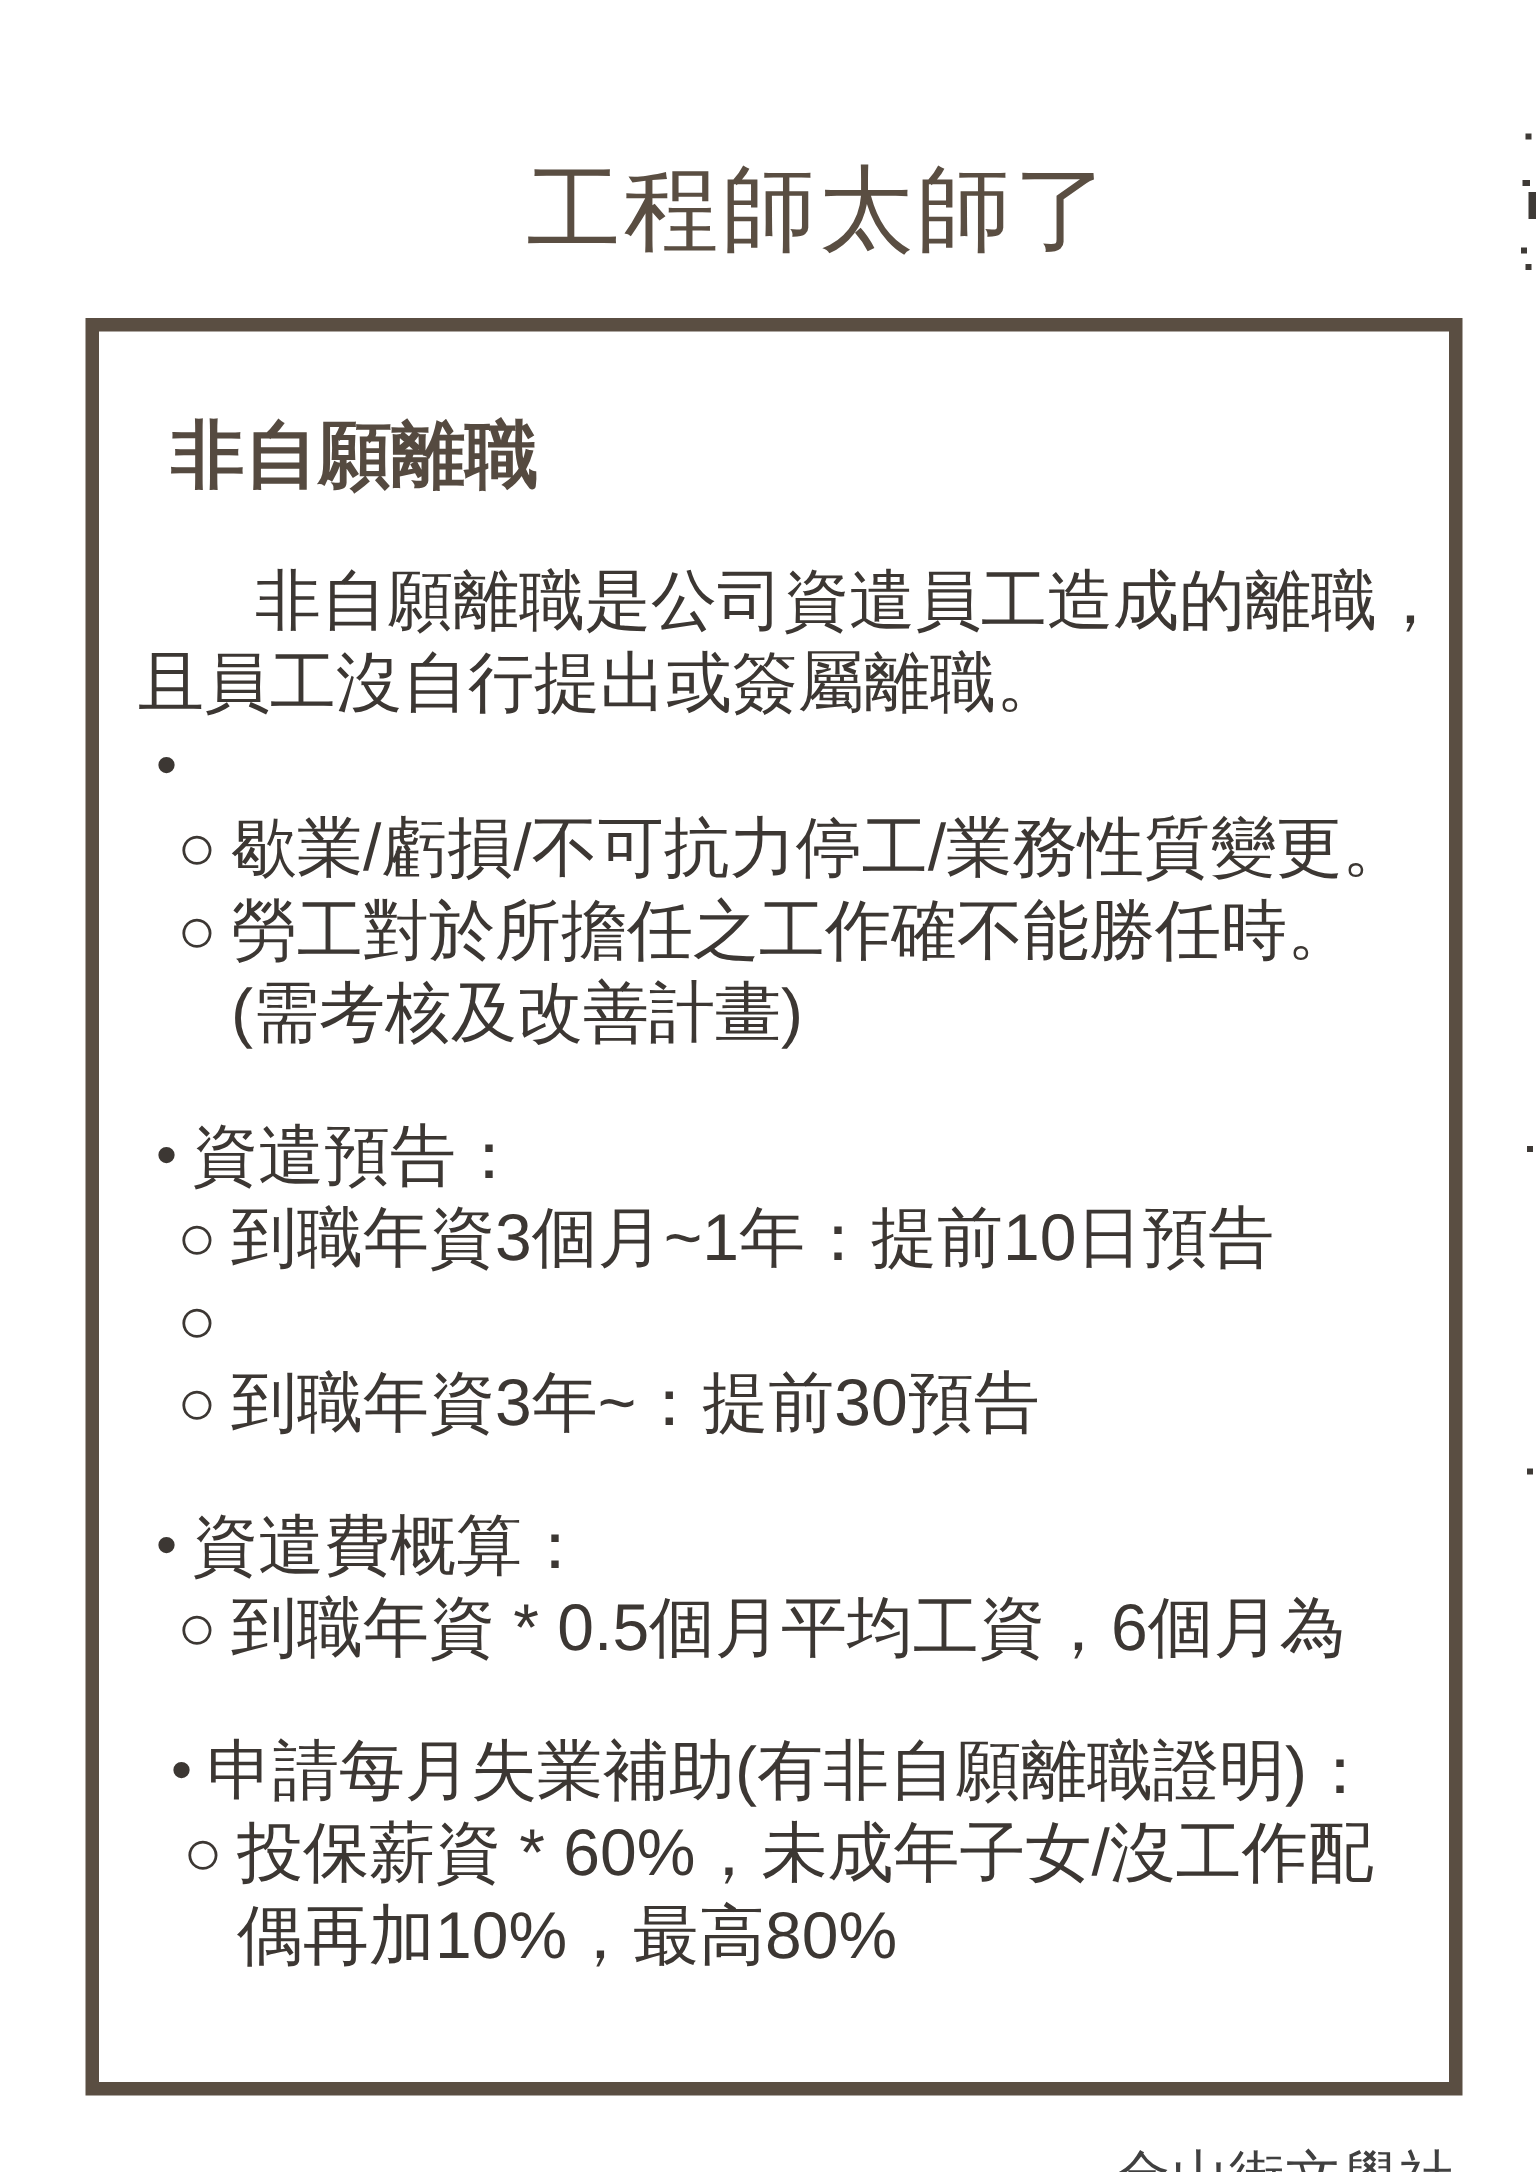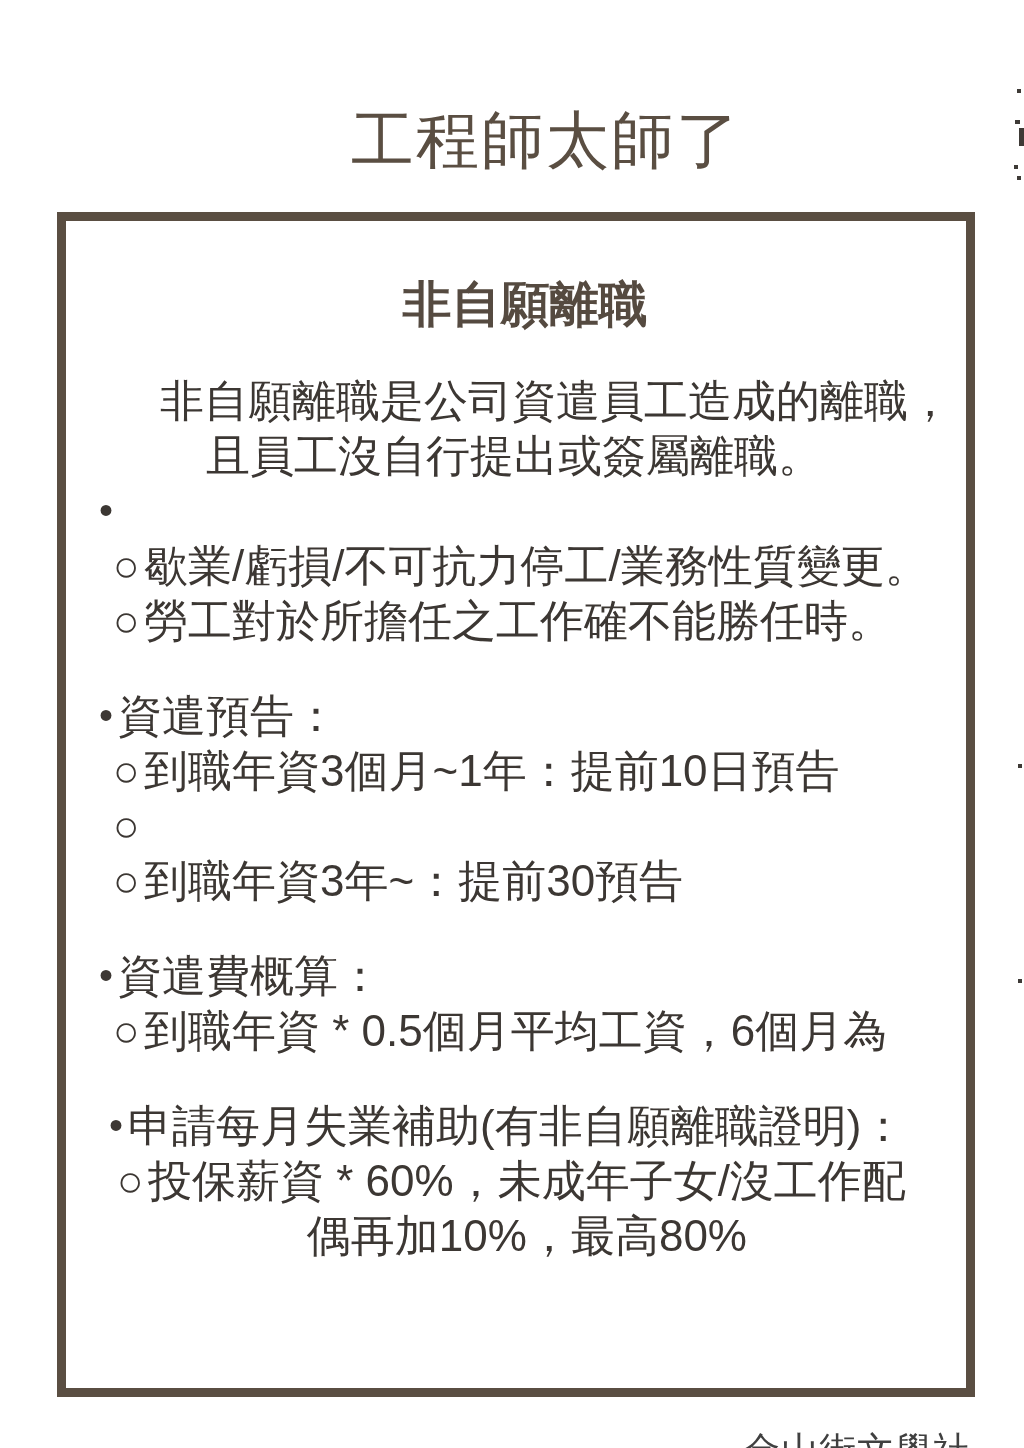--- a/index.html
+++ b/index.html
@@ -24,22 +24,21 @@
   }
   .card{
     position:absolute;
     left:57px;top:212px;
     width:918px;height:1185px;
     border:9px solid #5a4e42;
     box-sizing:border-box;
     background:#ffffff;
   }
   .card-inner{
-    padding:56px 20px 0 16px;
-    text-align:center;
+    padding:56px 20px 0 26px;
   }
   .card-heading{
     margin:0 0 0 22px;
     font-size:49px;
     line-height:54px;
     font-weight:700;
     color:#554a40;
   }
   .intro{
     margin-top:42px;
@@ -108,20 +107,21 @@
           <div class="row circle-row">
             <span class="marker">○</span>
             <div class="row-text">
               <div class="line">歇業/虧損/不可抗力停工/業務性質變更。</div>
             </div>
           </div>
           <div class="row circle-row">
             <span class="marker">○</span>
             <div class="row-text">
               <div class="line">勞工對於所擔任之工作確不能勝任時。</div>
+              <div class="line">(需考核及改善計畫)</div>
             </div>
           </div>
         </div>
         <div class="group">
           <div class="row bullet-row">
             <span class="marker">•</span>
             <div class="row-text">
               <div class="line">資遣預告：</div>
             </div>
           </div>

